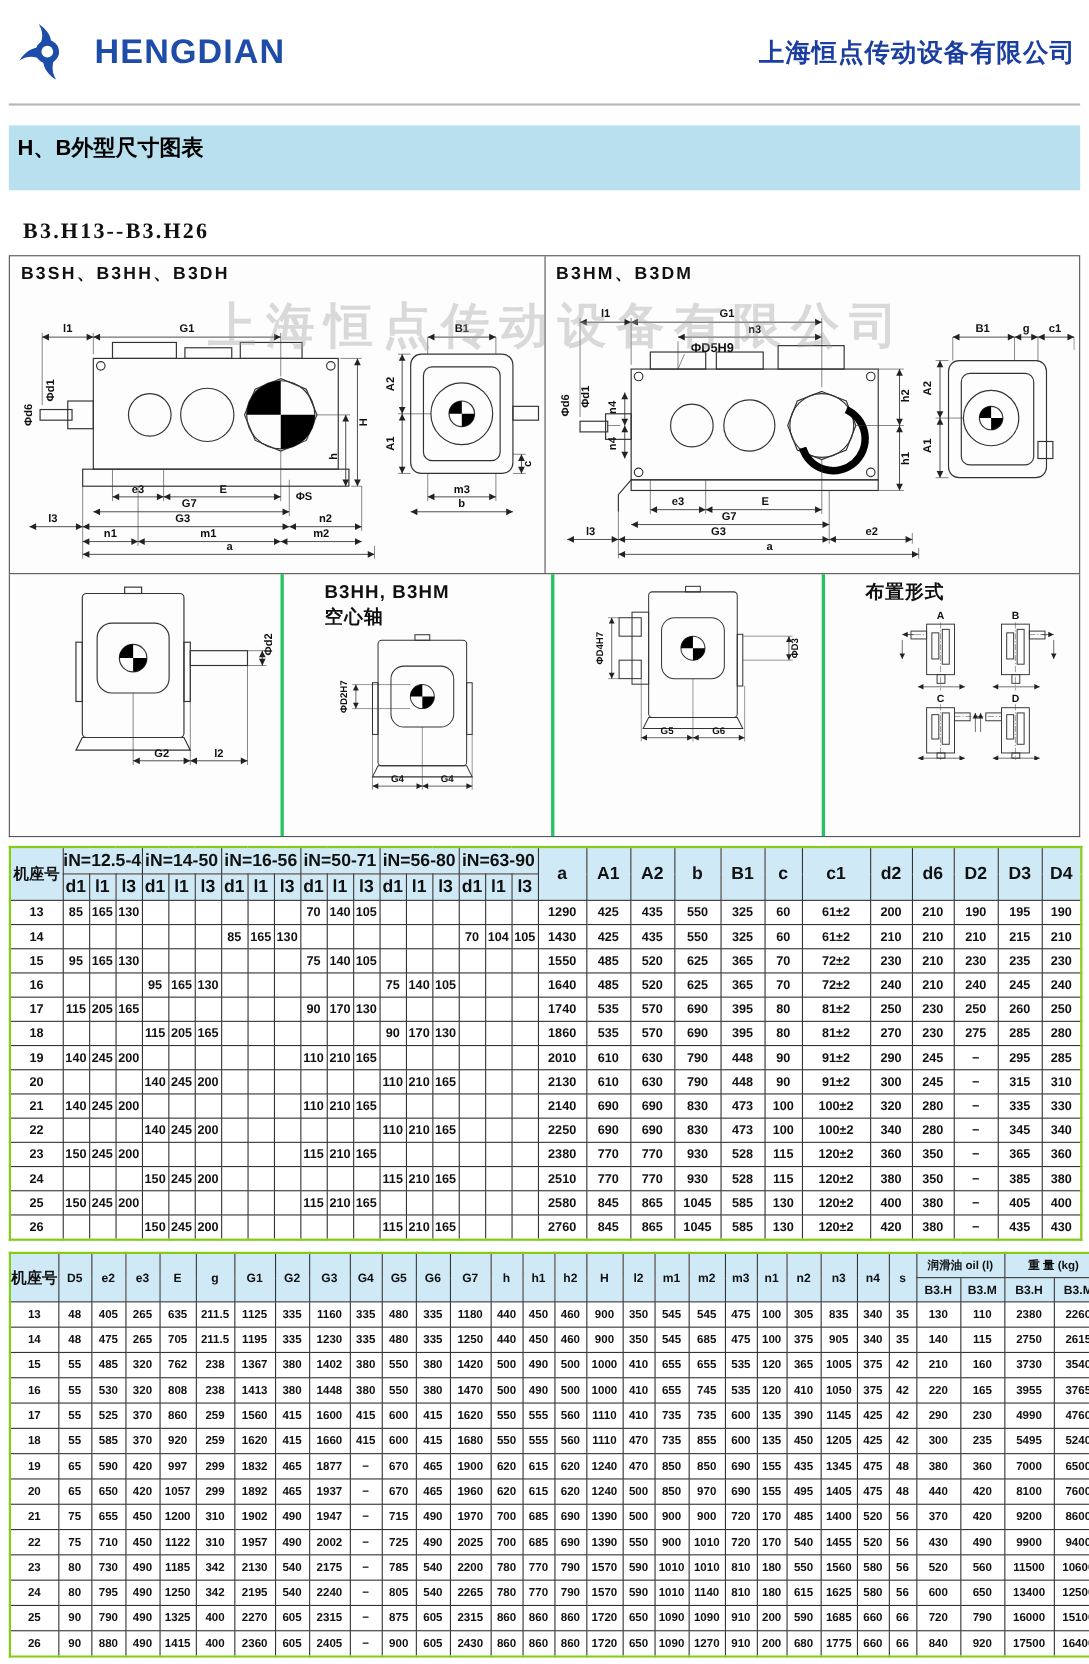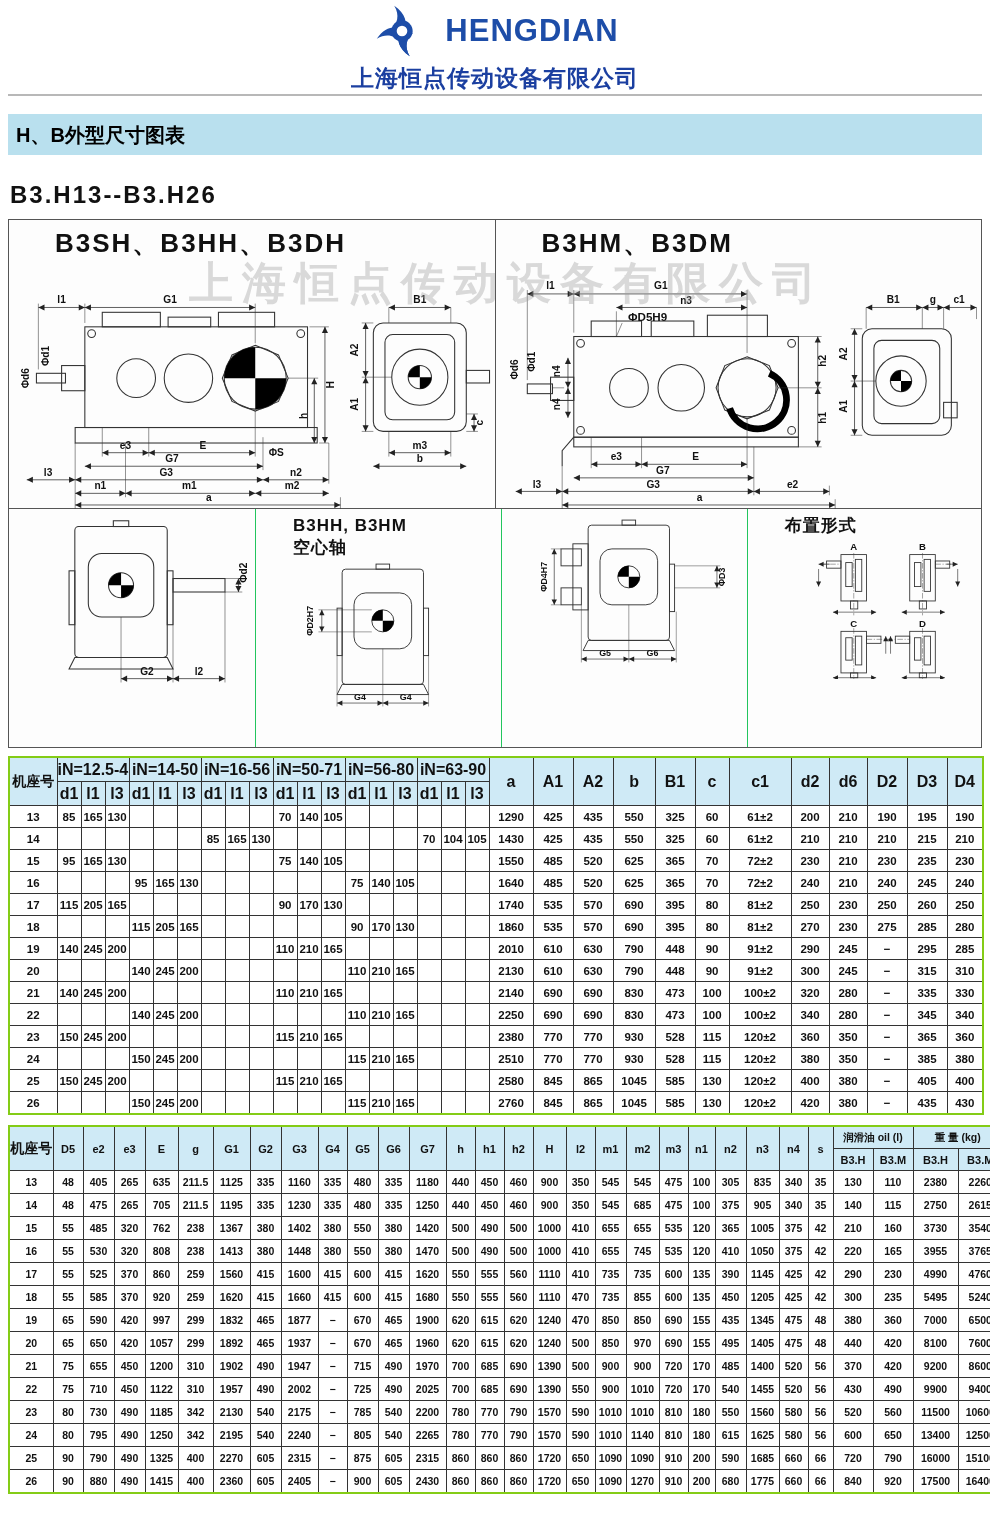--- a/index.html
+++ b/index.html
@@ -1,39 +1,39 @@
 <!DOCTYPE html>
 <html><head>
 <meta charset="utf-8">
 <style>
   html,body { margin:0; padding:0; background:#fff; }
   body { width:990px; font-family:"Liberation Sans", sans-serif; color:#111; }
   .page { width:974px; margin:0 auto; position:relative; }
 
   
-  .topbar { display:flex; justify-content:space-between; align-items:center; height:94px; border-bottom:2px solid #b8b8b8; padding:0 4px;flex-direction:column; }
+  .topbar { display:flex; justify-content:space-between; align-items:center; height:94px; border-bottom:2px solid #b8b8b8; padding:0 4px; }
   .logo { display:flex; align-items:center; gap:12px; }
   .logo-name { color:#1d4da8; font-size:31px; font-weight:700; letter-spacing:1px; }
   .company { color:#1b3fa0; font-size:23px; font-weight:700; letter-spacing:1px; }
 
   
-  .banner { margin-top:18px; background:#b9e0ee; height:41px; line-height:42px; font-size:20px; font-weight:700; padding-left:8px; color:#000; }
-
-  .subtitle { margin:26px 0 10px 2px; font-family:Liberation Sans, sans-serif; font-size:24px; font-weight:700; letter-spacing:2px; }
+  .banner { margin-top:18px; background:#b9e0ee; height:59px; line-height:42px; font-size:20px; font-weight:700; padding-left:8px; color:#000; }
+
+  .subtitle { margin:26px 0 10px 13px; font-family:Liberation Serif, serif; font-size:20px; font-weight:700; letter-spacing:2px; }
 
   
   .sec1 { position:relative; display:flex; border:1px solid #555; height:288px; background:#fdfdfd; }
   .sec1 .panel { position:relative; flex:1; padding:6px 4px 0 10px; }
   .sec1 .panel + .panel { border-left:1px solid #555; }
-  .panel-title { font-size:26px; font-weight:700; letter-spacing:2px;margin-left:36px; }
+  .panel-title { font-size:16px; font-weight:700; letter-spacing:2px; }
   .watermark { position:absolute; left:180px; top:34px; font-size:44px; font-weight:700; color:#9f9f9f; opacity:.38; letter-spacing:9px; white-space:nowrap; pointer-events:none; z-index:5; }
 
   .sec2 { display:flex; border:1px solid #555; border-top:none; height:238px; background:#fdfdfd; }
   .sec2 .panel { position:relative; padding:6px 2px 0 10px; box-sizing:border-box; }
-  .sec2 .panel + .panel { border-left:1px solid #22c55e;padding-left:37px; }
+  .sec2 .panel + .panel { border-left:3px solid #22c55e;padding-left:37px; }
   .sec2 .p { width:25.3%; }
   .panel-title2 { font-size:17px; font-weight:700; line-height:1.3; letter-spacing:1px; }
 
   svg.draw { display:block; width:100%; }
   .ln rect,.ln circle,.ln polygon,.ln polyline,.ln path,.ln line { fill:none; stroke:#333; stroke-width:1.1; }
   .fill-b { fill:#000; stroke:none; }
   .dl { stroke:#333; stroke-width:.8; fill:none; marker-start:url(#arr); marker-end:url(#arr); }
   .al { stroke:#333; stroke-width:.8; fill:none; marker-end:url(#arr); }
   .xl { stroke:#333; stroke-width:.55; }
   .ax { stroke:#444; stroke-width:.6; stroke-dasharray:7 2 1.5 2; }

